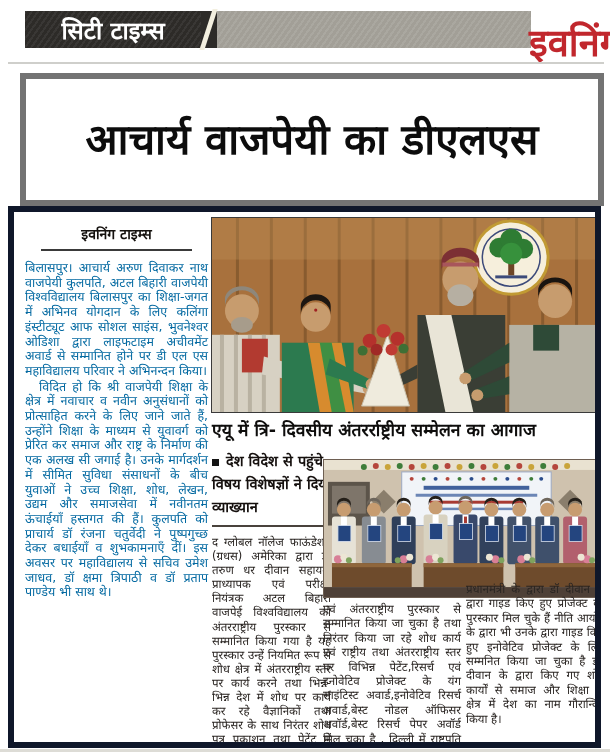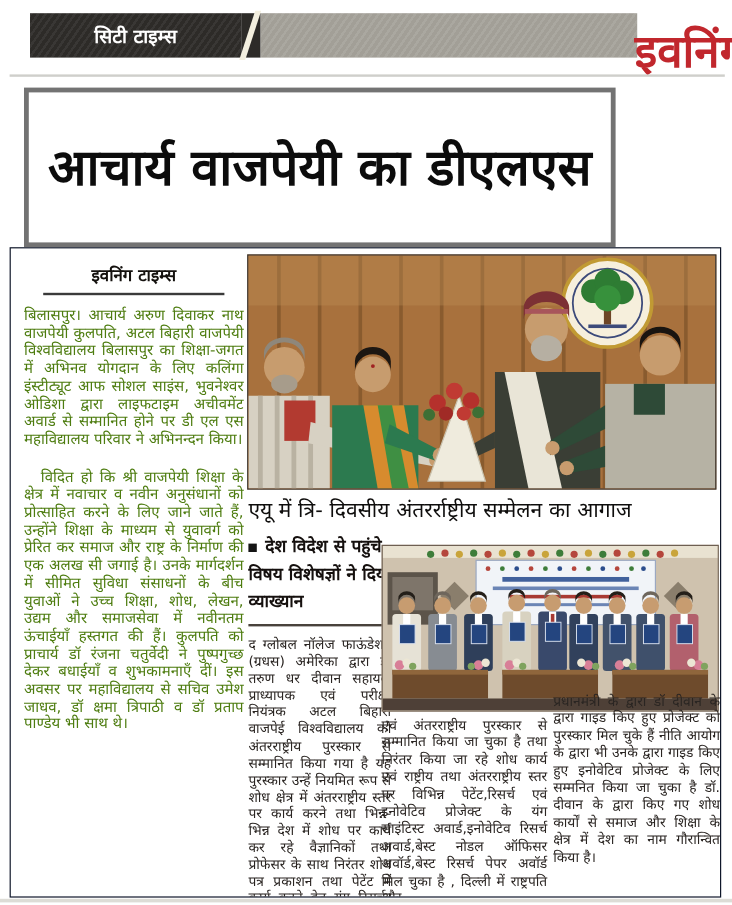--- a/index.html
+++ b/index.html
@@ -2,51 +2,51 @@
 <html><head>
 <meta charset="utf-8">
 <style>
   *{margin:0;padding:0;box-sizing:border-box}
   html,body{background:#ffffff}
   .page{position:relative;width:610px;height:754px;background:#fff;overflow:hidden;
         font-family:"DejaVu Sans","Liberation Sans",sans-serif;color:#1c1c1c}
 
   
   .masthead{position:absolute;left:25px;top:11px;width:506px;height:37px;display:flex}
-  .mh-dark{width:176px;background:#2d2b28;color:#fff;font-weight:bold;font-size:16px;
+  .mh-dark{width:176px;background:#2d2b28;color:#fff;font-weight:bold;font-size:24px;
            display:flex;align-items:center;justify-content:center;
            background-image:repeating-linear-gradient(125deg,rgba(255,255,255,.06) 0 2px,transparent 2px 5px)}
   .mh-slash{width:16px;background:#2d2b28;position:relative;overflow:visible}
   .mh-slash::after{content:"";position:absolute;left:5px;top:-2px;width:5px;height:41px;
            background:#f3efdf;transform:skewX(-18deg)}
   .mh-gray{flex:1;background:#a29f97;
            background-image:repeating-linear-gradient(125deg,rgba(255,255,255,.09) 0 2px,transparent 2px 5px)}
   .brand{position:absolute;left:529px;top:15px;font-size:38px;font-weight:bold;color:#c1272d;white-space:nowrap}
   .top-rule{position:absolute;left:8px;right:6px;top:62px;height:2px;background:#cfcfcb}
 
   
-  .headline-box{position:absolute;left:20px;top:73px;width:493px;height:133px;border:4px solid #737373;
+  .headline-box{position:absolute;left:20px;top:73px;width:584px;height:133px;border:6px solid #737373;
            background:#fff;display:flex;align-items:center;justify-content:center;text-align:center}
   .headline-box h1{font-size:42px;line-height:57px;font-weight:bold;color:#0c0c0c}
   .headline-box h1 span{white-space:nowrap}
 
   
-  .article-box{position:absolute;left:8px;top:206px;width:593px;height:542px;border:1px solid #0f172a;
+  .article-box{position:absolute;left:8px;top:206px;width:593px;height:542px;border:6px solid #0f172a;
            background:#fff;overflow:hidden}
 
   .left-col{position:absolute;left:11px;top:12px;width:183px}
   .byline{font-size:14px;font-weight:bold;text-align:center;width:82%;margin:0 auto 10px;
           padding-bottom:6px;border-bottom:2px solid #3a3a3a;color:#14110e}
-  .left-col p{font-size:12.5px;line-height:14.7px;text-align:justify;color:#4d7c0f}
-  .left-col p + p{text-indent:14px;margin-top:17px}
+  .left-col p{font-size:12.5px;line-height:14.7px;text-align:justify;color:#0369a1}
+  .left-col p + p{text-indent:14px;margin-top:1px}
 
   .photo1{position:absolute;left:197px;top:5px;width:391px;height:196px;border:1px solid #3a3a3a;background:#9a6a3c}
   .photo1 svg,.photo2 svg{display:block;width:100%;height:100%}
 
-  .caption{position:absolute;left:198px;top:205px;width:394px;font-size:17.5px;font-weight:normal;
+  .caption{position:absolute;left:198px;top:205px;width:394px;font-size:17.5px;font-weight:bold;
            color:#0e0d0c;white-space:nowrap}
 
   .sub-col{position:absolute;left:198px;top:238px;width:119px}
   .subhead{font-size:14.5px;line-height:23px;font-weight:bold;color:#15100e}
   .bullet{display:inline-block;width:7px;height:7px;background:#141414;margin-right:7px}
   .subhead-rule{border-top:2px solid #49423c;margin:6px 2px 8px 0}
   .small-text{font-size:11.5px;line-height:14.1px;text-align:justify;color:#2a2522}
 
   .photo2{position:absolute;left:309px;top:247px;width:281px;height:139px;border:1px solid #6e5f52;background:#cfc2ae}
   .col2{position:absolute;left:309px;top:390px;width:138px}

